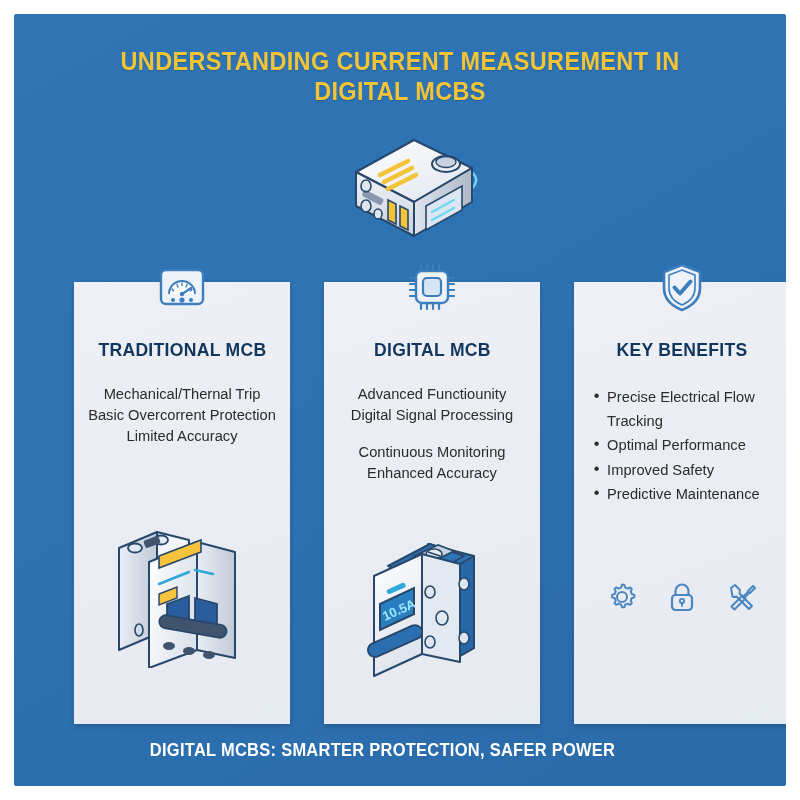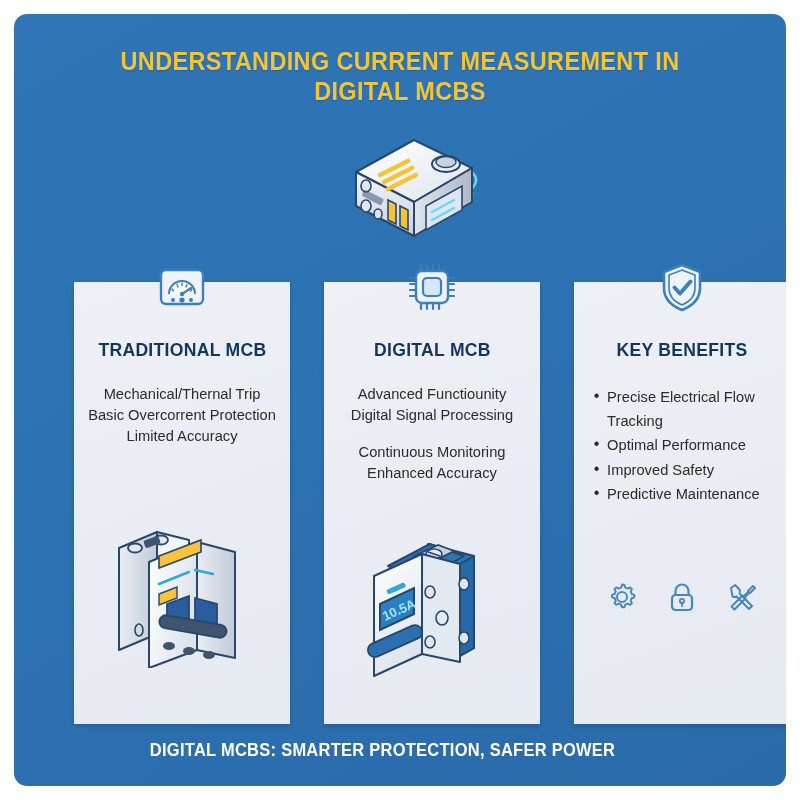--- a/index.html
+++ b/index.html
@@ -14,21 +14,21 @@
     overflow: hidden;
   }
 
   .poster {
     position: absolute;
     left: 14px;
     top: 14px;
     width: 772px;
     height: 772px;
     background: linear-gradient(150deg, #2f74b5 0%, #2d72b3 45%, #2a6aa8 100%);
-    border-radius: 13px;
+    border-radius: 2px;
     overflow: hidden;
   }
 
   
   .title-block {
     position: absolute;
     left: 60px;
     top: 32px;
     width: 652px;
     text-align: center;

